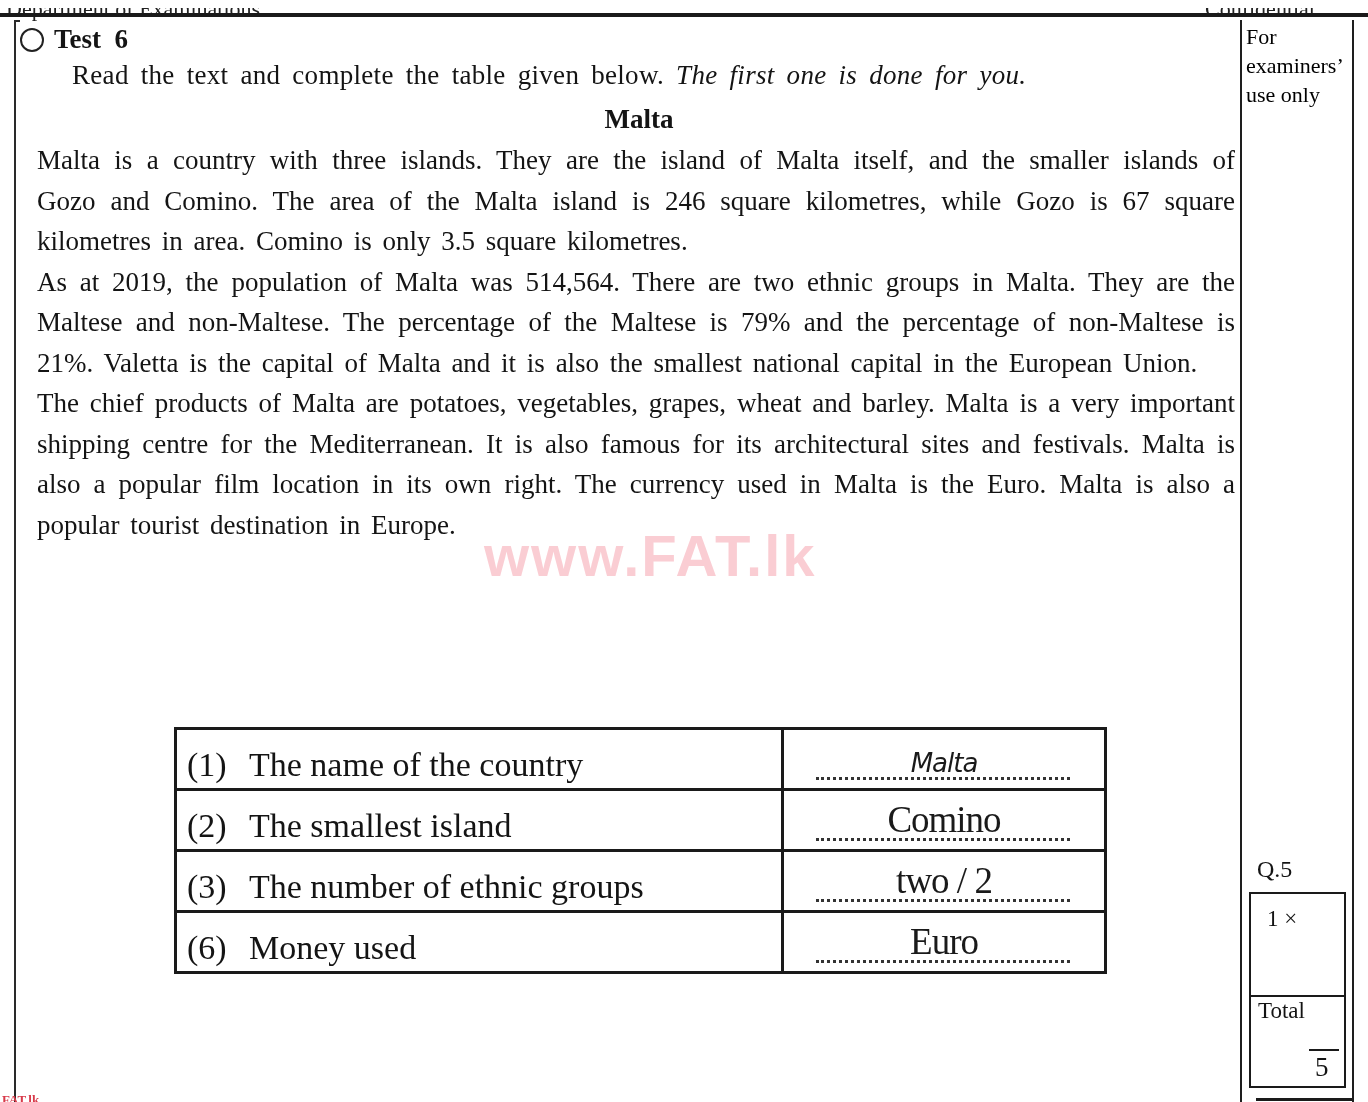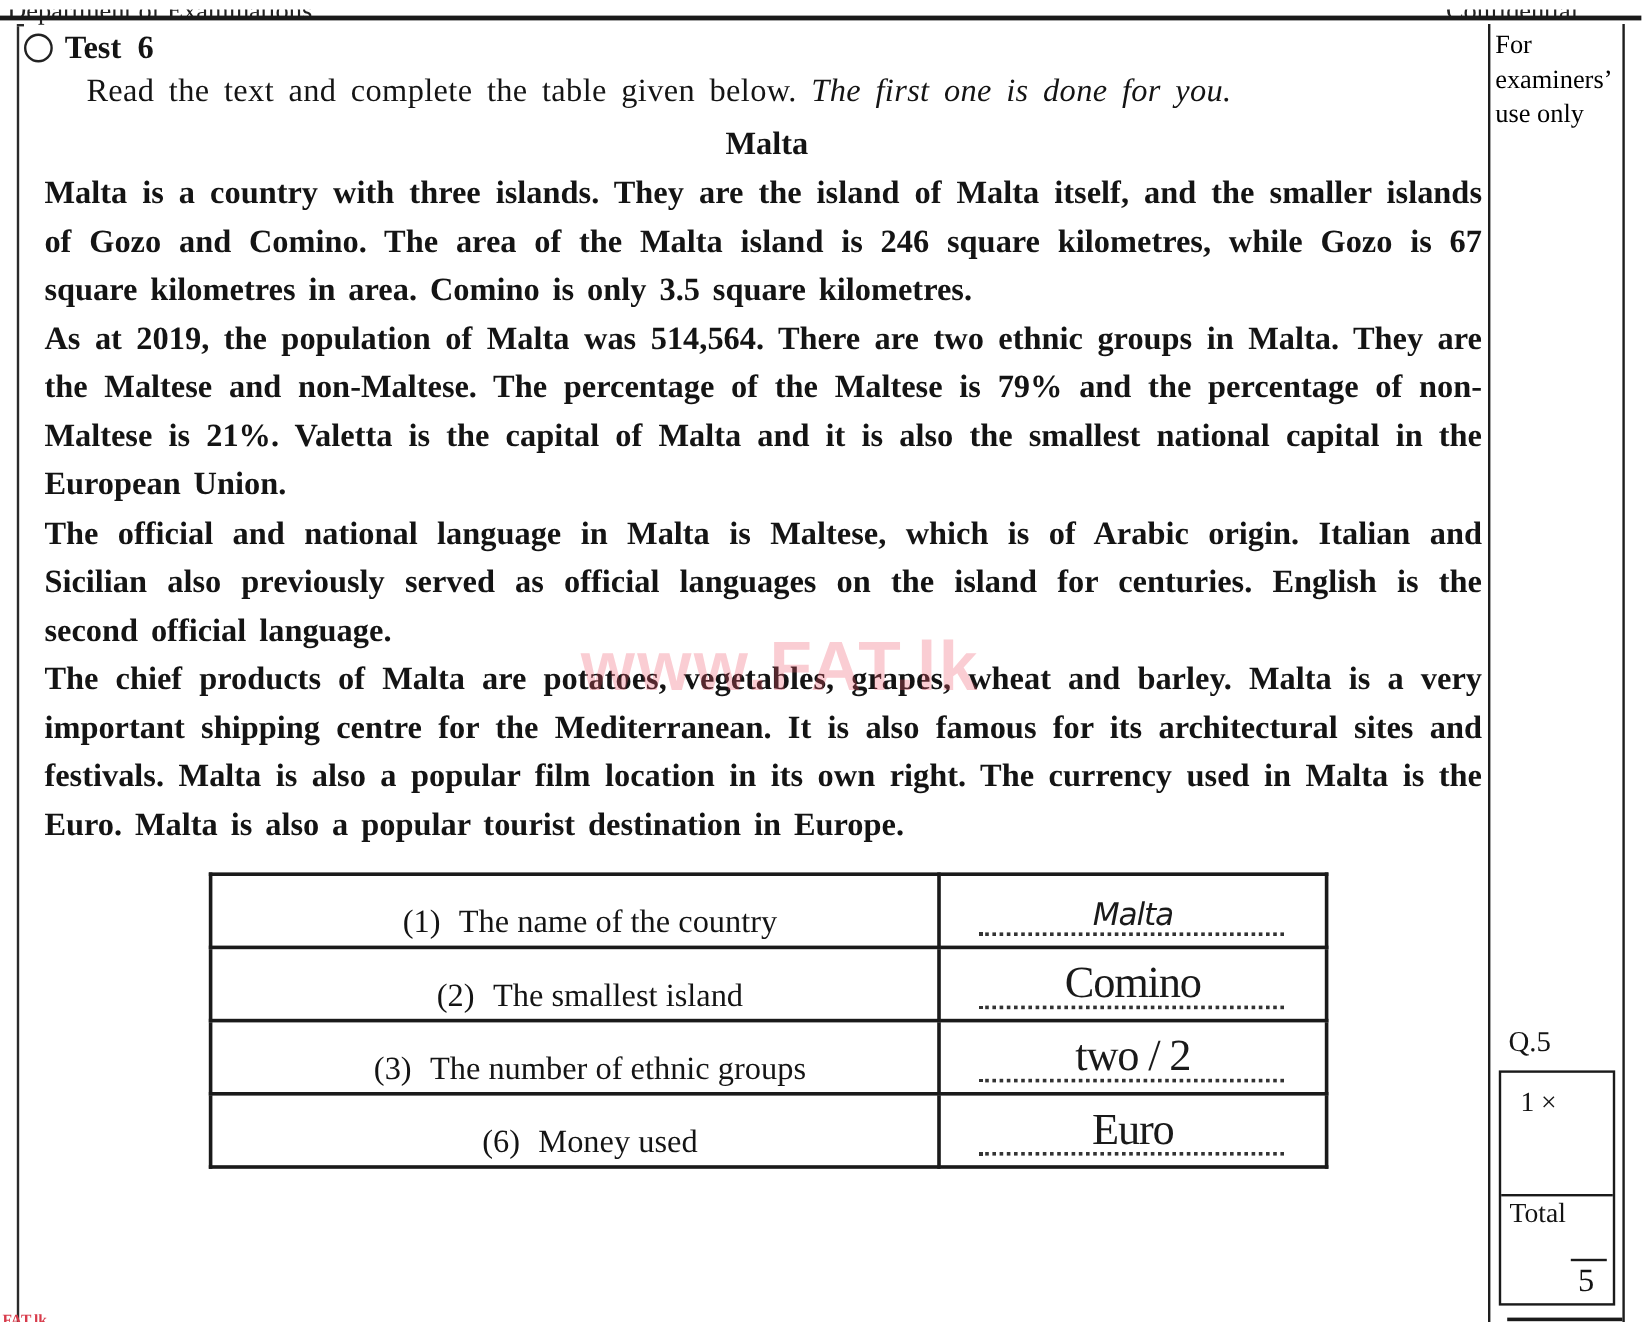--- a/index.html
+++ b/index.html
@@ -18,30 +18,30 @@
                   border-left:2px solid #1e1e1e; border-right:2px solid #1e1e1e; }
   .examiner-label { position:absolute; left:1246px; top:22px; font-size:22px; line-height:29px; color:#000000; }
 
   .test-heading { position:absolute; left:20px; top:24px; font-size:27px; font-weight:bold; display:flex; align-items:center; gap:10px; }
   .radio-circle { width:20px; height:20px; border:2px solid #222; border-radius:50%; display:inline-block; }
   .instructions { position:absolute; left:72px; top:60px; font-size:27px; letter-spacing:0.3px; word-spacing:5px; }
   .instructions em { font-style:italic; }
 
   .passage-title { position:absolute; left:0; width:1278px; text-align:center; top:104px; font-size:27px; font-weight:bold; }
 
-  .passage { position:absolute; left:37px; top:140px; width:1198px; font-size:27px; line-height:40.5px;font-weight:bold; }
+  .passage { position:absolute; left:37px; top:140px; width:1198px; font-size:27px; line-height:40.5px; }
   .passage p { margin:0; text-align:justify; text-align-last:left; word-spacing:4px; }
 
   .watermark { position:absolute; left:484px; top:522px; font-family:"Liberation Sans","DejaVu Sans",sans-serif;
                font-size:58px; font-weight:bold; color:rgba(240,90,110,0.30); letter-spacing:2px; pointer-events:none; }
   .footer-mark { position:absolute; left:2px; top:1092px; font-size:13px; font-weight:bold; color:#d83a4a; }
 
   table.answer-table { position:absolute; left:174px; top:727px; border-collapse:collapse; }
   table.answer-table td { border:3px solid #1a1a1a; height:54px; padding:0; vertical-align:bottom; }
-  td.q-cell { width:594px; font-size:27px; padding:0 0 4px 10px !important;text-align:center; }
+  td.q-cell { width:594px; font-size:34px; padding:0 0 4px 10px !important; }
   td.q-cell .num { display:inline-block; width:62px; }
   td.a-cell { width:320px; text-align:center; position:relative; }
   .dots { position:absolute; left:32px; right:34px; bottom:8px; border-bottom:3px dotted #333; }
   .answer-text { position:relative; display:inline-block; font-family:Liberation Serif, serif;
                  font-size:37px; color:#1a1a1a; bottom:8px; letter-spacing:-1px; }
   .answer-text.given { font-family:"DejaVu Sans","Liberation Sans",sans-serif; font-style:italic; font-size:26px; bottom:10px; }
 
   .q-label { position:absolute; left:1257px; top:856px; font-size:24px; }
   .marks-box { position:absolute; left:1249px; top:892px; width:93px; height:192px; border:2px solid #1a1a1a; }
   .marks-box .divider { position:absolute; left:0; top:101px; width:93px; height:2px; background:#1a1a1a; }
@@ -77,21 +77,20 @@
 <div class="instructions">
   <span>Read the text and complete the table given below.</span>
   <em>The first one is done for you.</em>
 </div>
 
 <div class="passage-title">Malta</div>
 
 <div class="passage">
   <p>Malta is a country with three islands. They are the island of Malta itself, and the smaller islands of Gozo and Comino. The area of the Malta island is 246 square kilometres, while Gozo is 67 square kilometres in area. Comino is only 3.5 square kilometres.</p>
   <p>As at 2019, the population of Malta was 514,564. There are two ethnic groups in Malta. They are the Maltese and non-Maltese. The percentage of the Maltese is 79% and the percentage of non-Maltese is 21%. Valetta is the capital of Malta and it is also the smallest national capital in the European Union.</p>
-  <p>The official and national language in Malta is Maltese, which is of Arabic origin. Italian and Sicilian also previously served as official languages on the island for centuries. English is the second official language.</p>
   <p>The chief products of Malta are potatoes, vegetables, grapes, wheat and barley. Malta is a very important shipping centre for the Mediterranean. It is also famous for its architectural sites and festivals. Malta is also a popular film location in its own right. The currency used in Malta is the Euro. Malta is also a popular tourist destination in Europe.</p>
 </div>
 
 <div class="watermark">www.FAT.lk</div>
 
 <table class="answer-table">
   <tbody>
       <tr>
     <td class="q-cell"><span class="num">(1)</span><span>The name of the country</span></td>
     <td class="a-cell"><span class="dots"></span><span class="answer-text given">Malta</span></td>

